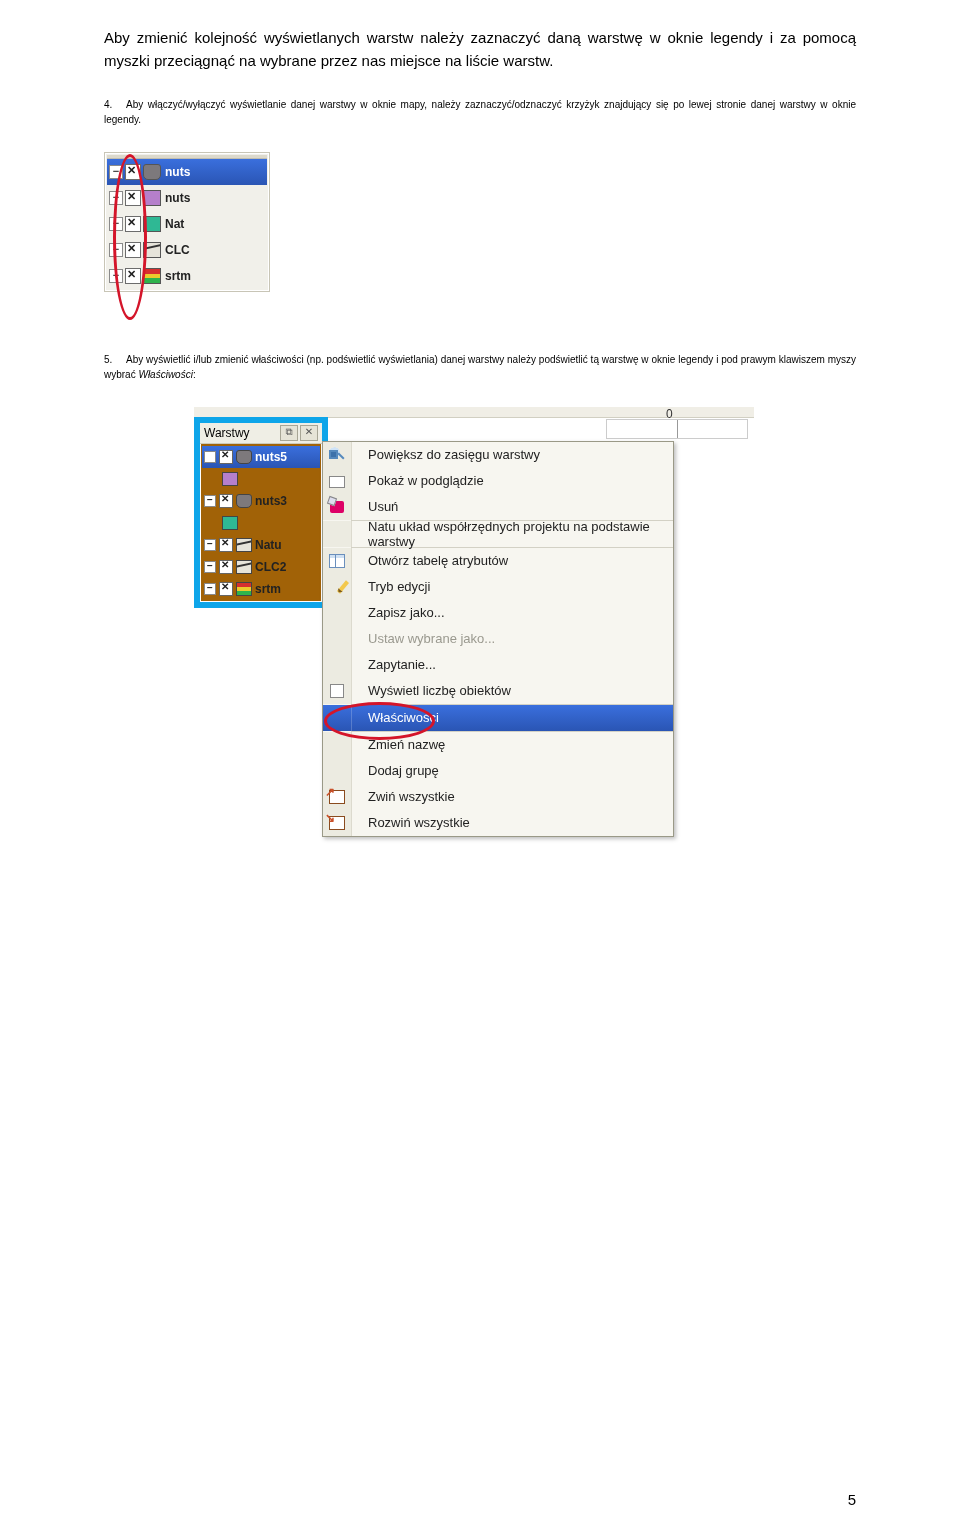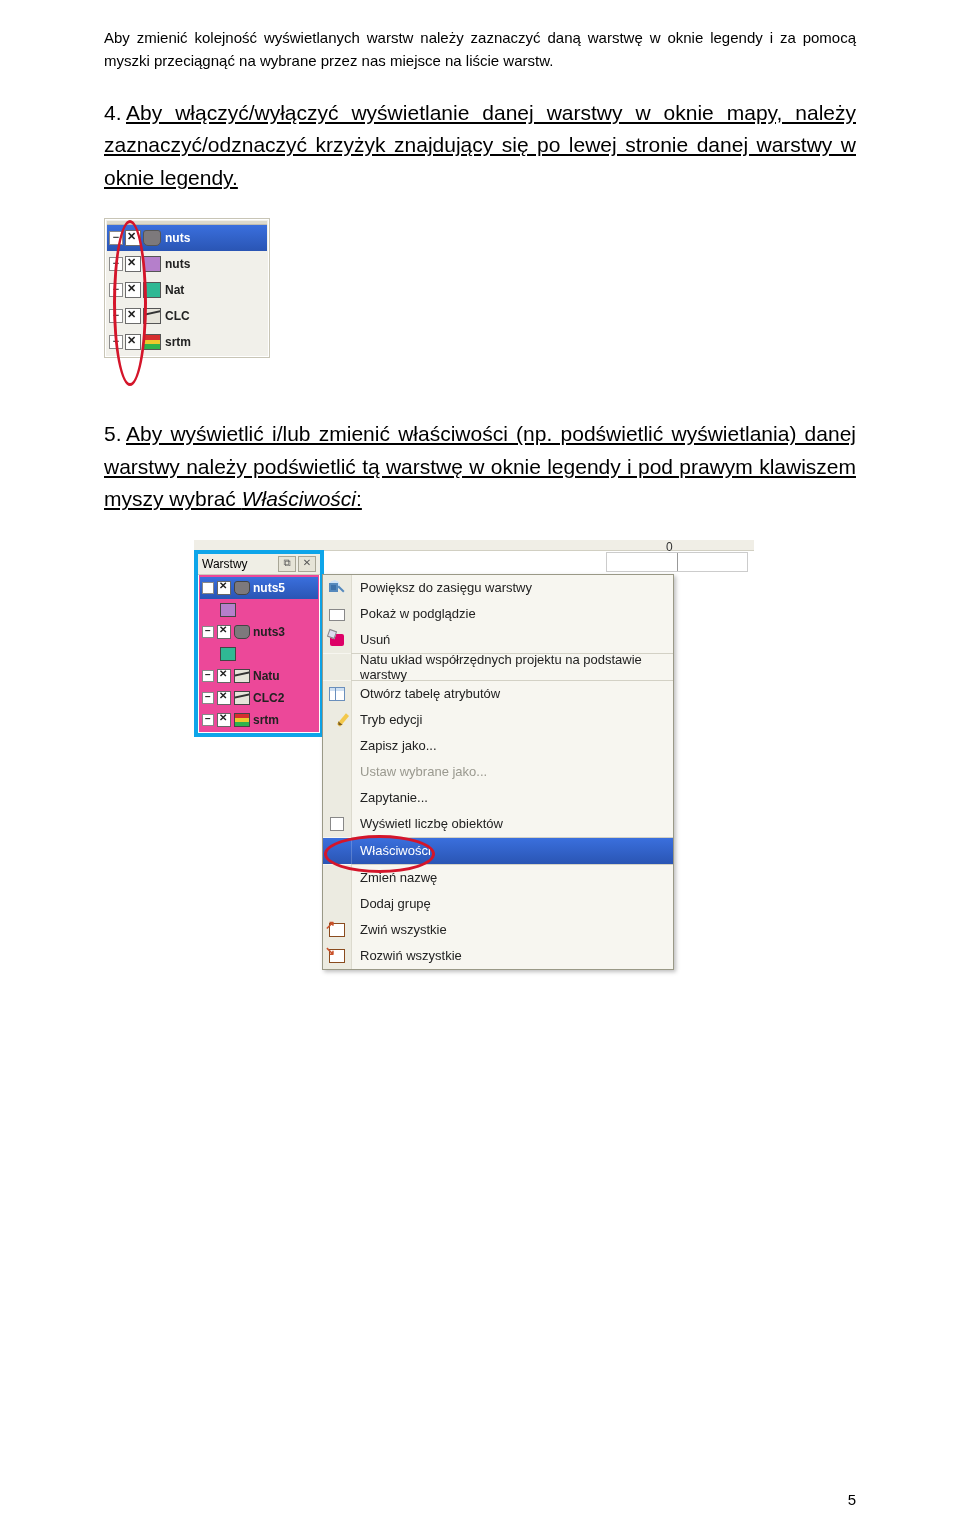--- a/index.html
+++ b/index.html
@@ -24,25 +24,24 @@
     margin-bottom: 24px;
   }
   .task {
     font-size: 15px;
     line-height: 1.55;
     text-align: justify;
     margin-bottom: 24px;
   }
   .task b { font-weight: bold; }
   .num-item {
-    font-size: 21px;
+    font-size: 10px;
     line-height: 1.55;
     text-align: justify;
     margin-bottom: 24px;
-    text-decoration: underline;
   }
   .num-item .num {
     display: inline-block;
     width: 22px;
   }
   .italic { font-style: italic; }
 
   
   .shot1-wrap {
     margin: 16px 0 60px 0;
@@ -140,22 +139,22 @@
   .shot2-bg-ribbon {
     position:absolute;
     left:0;top:0;right:0;height:10px;
     background:#f0eee6;
     border-bottom:1px solid #d1cfc2;
   }
   .shot2-panelborder {
     position:absolute;
     left:0; top:10px;
     width:420px;
-    border:4px solid #0ea5e9;
-    background:#ec4899;
+    border:6px solid #0ea5e9;
+    background:#a16207;
     box-shadow: 0 0 0 1px #fff inset;
   }
   .shot2-panelhdr {
     height: 20px;
     font-size: 12px;
     display:flex;
     align-items:center;
     justify-content:space-between;
     padding: 0 4px;
     background:#efeee5;
@@ -231,20 +230,21 @@
     box-shadow: 2px 2px 4px rgba(0,0,0,0.25);
   }
   .ctxmenu .mi {
     display:flex;
     align-items:center;
     height: 26px;
     font-size: 13px;
     color:#222;
     position:relative;
     padding-right:8px;
+    gap:8px;
   }
   .ctxmenu .iconcol {
     width: 28px;
     height: 100%;
     background:#ecebe1;
     border-right:1px solid #dcdace;
     display:flex;
     align-items:center;
     justify-content:center;
     flex:0 0 auto;

